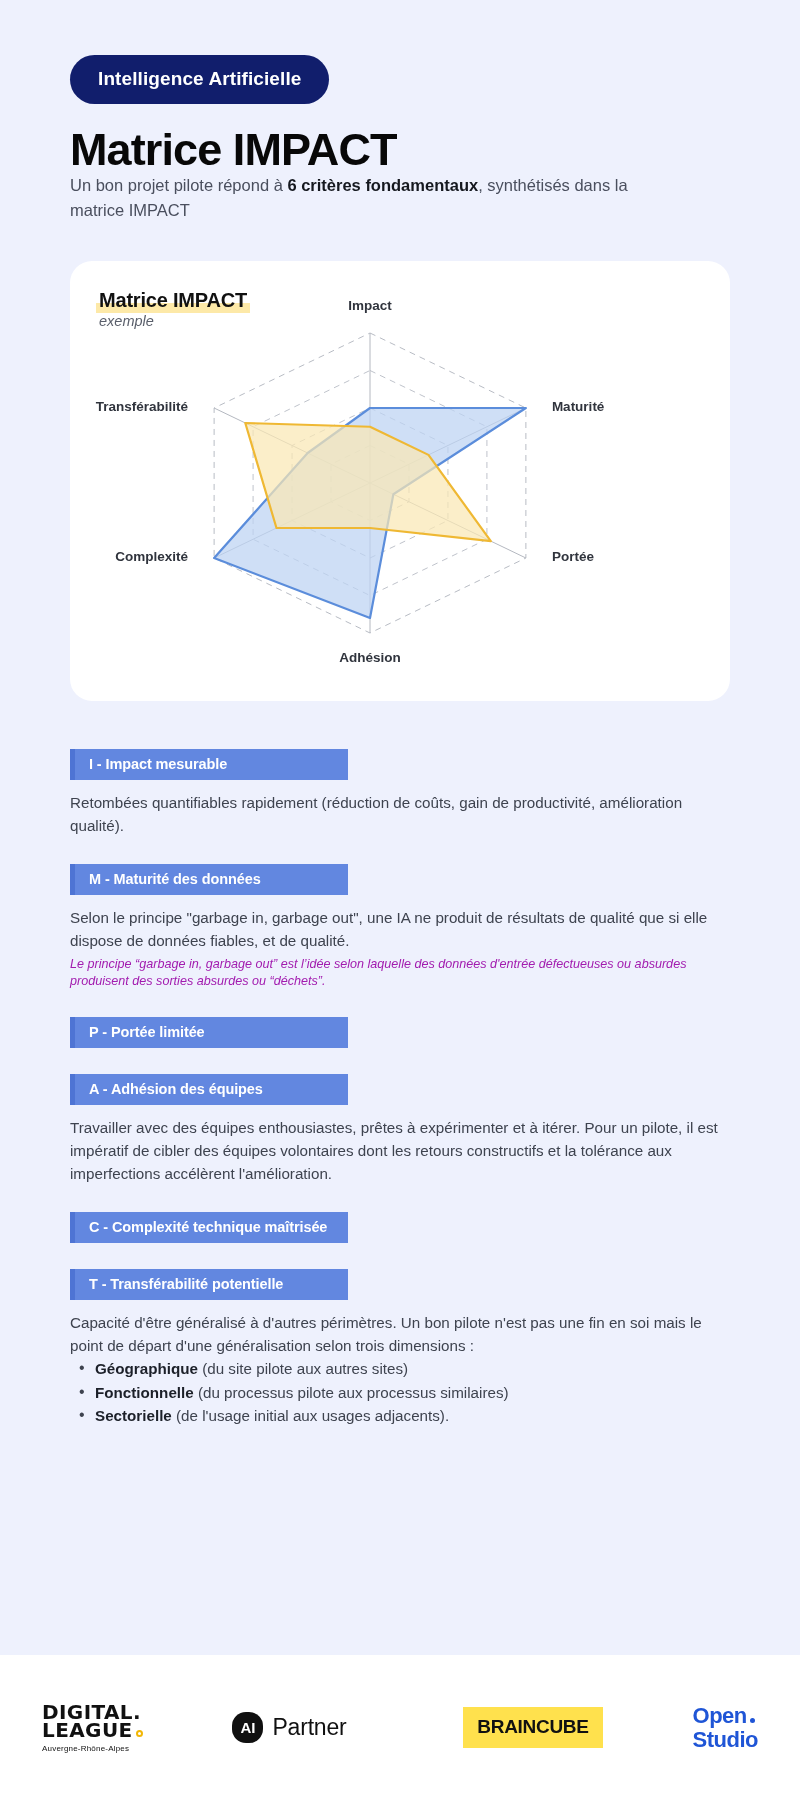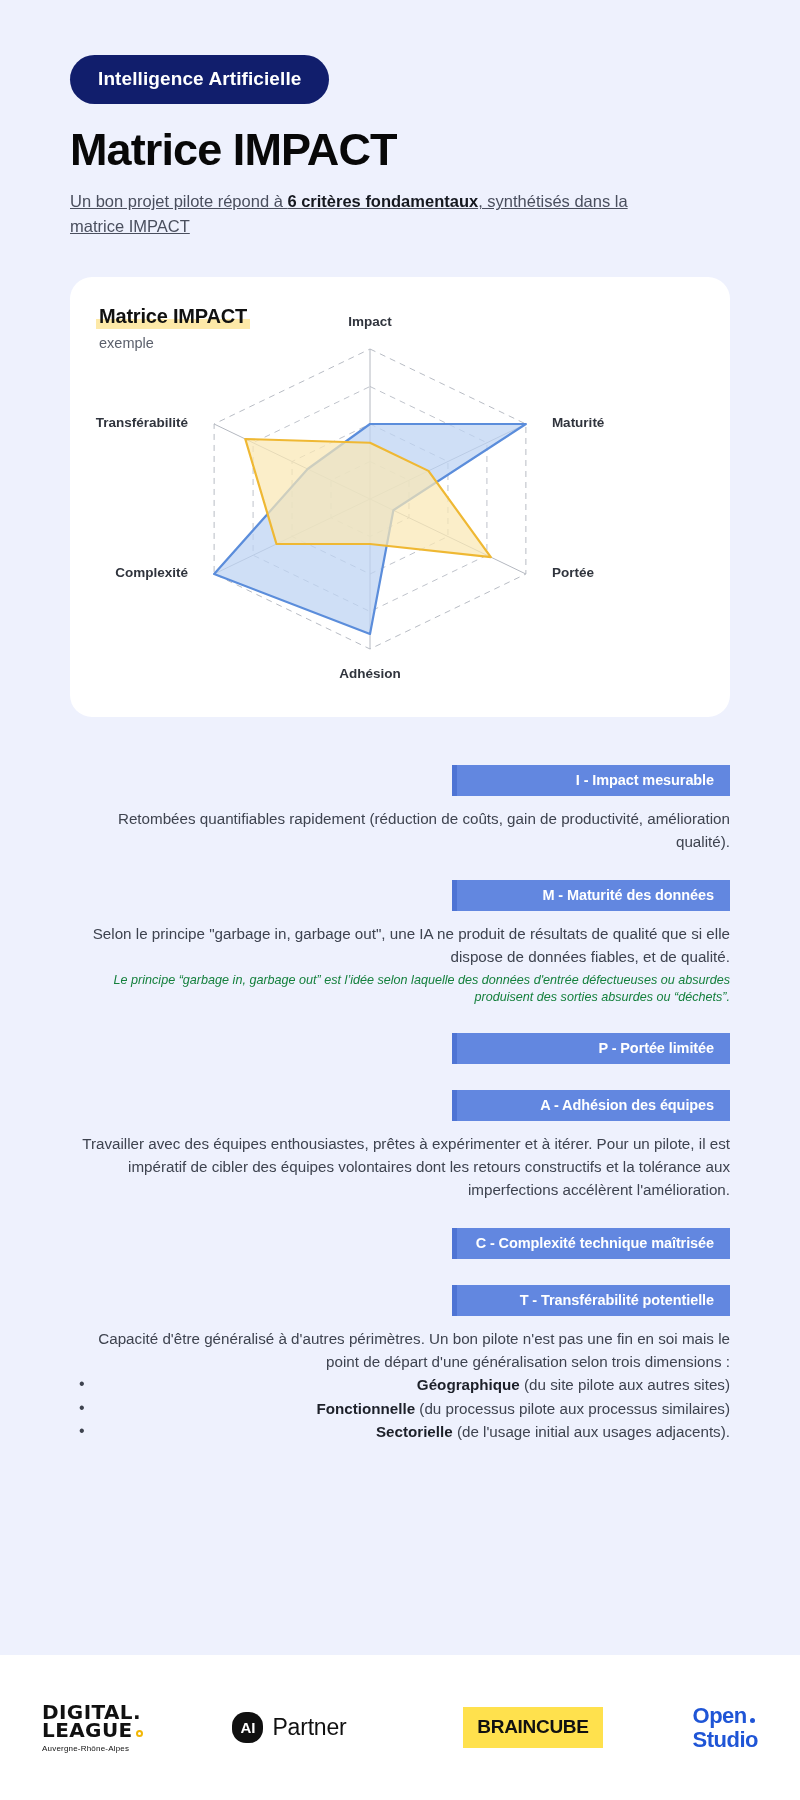--- a/index.html
+++ b/index.html
@@ -45,23 +45,22 @@
     color: #080808;
     letter-spacing: -0.9px;
     margin-top: 22px;
     line-height: 1.05;
   }
 
   .subtitle {
     font-size: 16.5px;
     color: #4a4f5e;
     line-height: 1.52;
-    margin-top: 16px;
+    margin-top: 0;
     max-width: 580px;
-    text-decoration: underline;
   }
   .subtitle b { color: #15181f; font-weight: bold; }
 
   
   .chart-card {
     position: relative;
     margin-top: 38px;
     background: #ffffff;
     border-radius: 22px;
     height: 440px;
@@ -77,37 +76,38 @@
     display: inline-block;
     font-size: 20px;
     font-weight: bold;
     color: #111111;
     background: linear-gradient(to top, #fde9a8 0%, #fde9a8 42%, rgba(253,233,168,0) 42%);
     padding: 0 3px 1px 3px;
     letter-spacing: -0.2px;
   }
   .chart-sub {
     font-size: 14.5px;
+    font-style: italic;
     color: #5a5f6b;
-    margin-top: 6px;
+    margin-top: 0;
     padding-left: 3px;
   }
 
   .radar-holder { position: absolute; inset: 0; }
 
   .axis-label {
     position: absolute;
     font-size: 13.5px;
     font-weight: bold;
     color: #30343d;
     white-space: nowrap;
   }
 
   
-  .criteria { margin-top: 48px; text-align: right; }
+  .criteria { margin-top: 48px; }
 
   .crit { margin-bottom: 26px; }
 
   .crit-label {
     display: inline-block;
     background: #6287e0;
     color: #ffffff;
     font-size: 14.5px;
     font-weight: bold;
     padding: 7px 16px 8px 14px;
@@ -120,23 +120,22 @@
     font-size: 15.2px;
     line-height: 1.5;
     color: #3e434f;
     margin-top: 12px;
   }
 
   .crit-note {
     font-size: 12.6px;
     font-style: italic;
     line-height: 1.42;
-    color: #15803d;
+    color: #a21caf;
     margin-top: 3px;
-    margin-left: 16px;
   }
 
   .crit-list {
     list-style: none;
   }
   .crit-list li {
     position: relative;
     font-size: 15.2px;
     line-height: 1.55;
     color: #3e434f;

